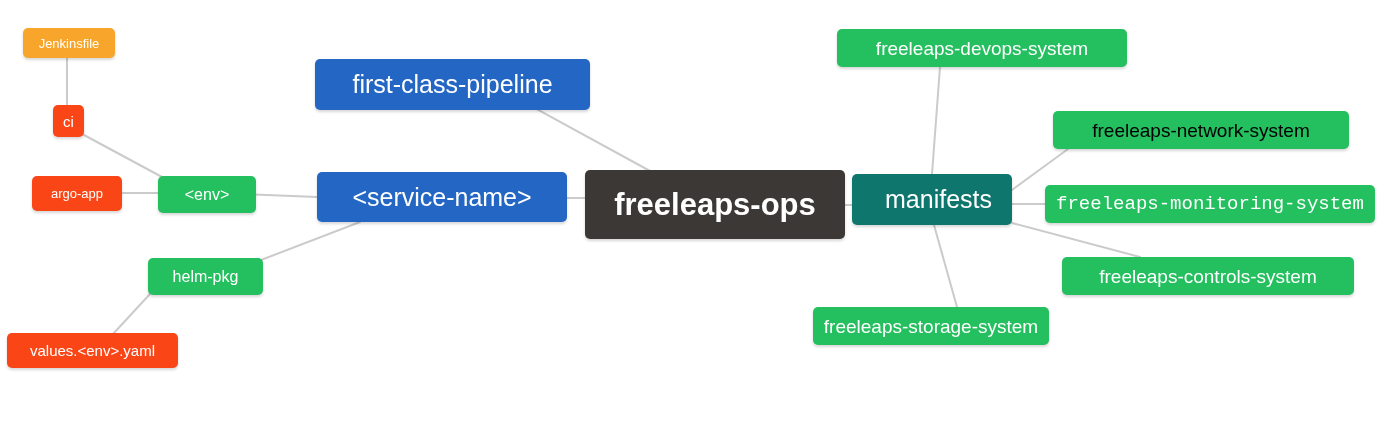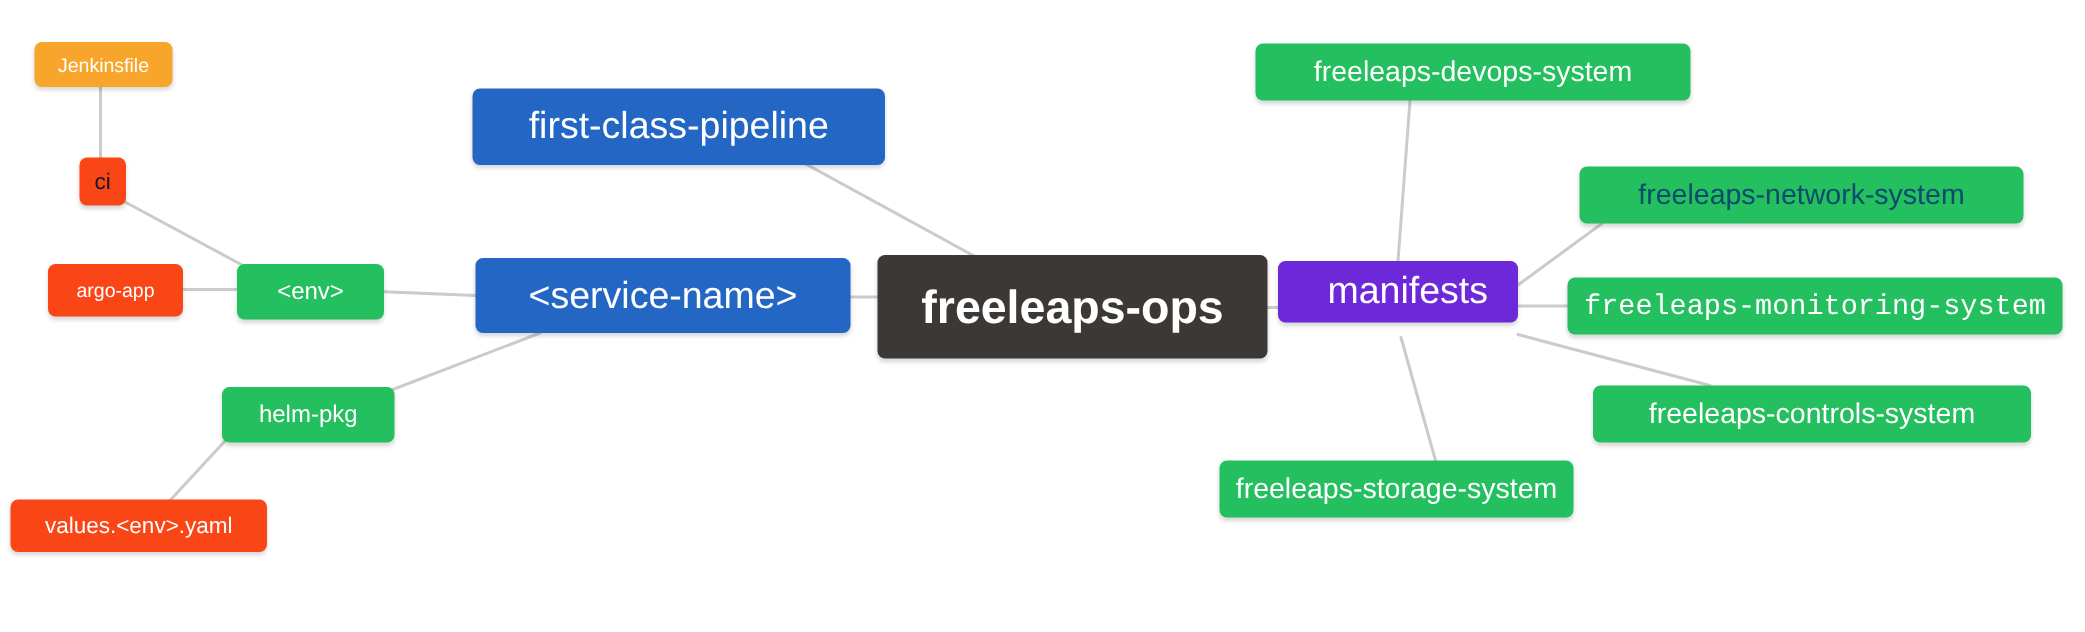--- a/index.html
+++ b/index.html
@@ -57,28 +57,28 @@
       <line x1="567" y1="198" x2="585" y2="198" stroke="#CBCBCB"></line>
       <line x1="845" y1="205" x2="852" y2="205" stroke="#CBCBCB"></line>
       <line x1="940" y1="67" x2="932" y2="174" stroke="#CBCBCB"></line>
       <line x1="1012" y1="190" x2="1068" y2="149" stroke="#CBCBCB"></line>
       <line x1="1012" y1="204" x2="1045" y2="204" stroke="#CBCBCB"></line>
       <line x1="1012" y1="223" x2="1140" y2="257" stroke="#CBCBCB"></line>
       <line x1="934" y1="225" x2="957" y2="307" stroke="#CBCBCB"></line>
     </svg>
   <div id="nodes">
       <div class="node" style="left: 23px; top: 28px; width: 92px; height: 30px; font-size: 13px; background: rgb(248, 166, 43); color: rgb(255, 255, 255);">Jenkinsfile</div>
-      <div class="node" style="left: 53px; top: 105px; width: 31px; height: 32px; font-size: 15px; background: rgb(250, 70, 22); color: #0f172a;">ci</div>
+      <div class="node" style="left: 53px; top: 105px; width: 31px; height: 32px; font-size: 15px; background: rgb(250, 70, 22); color: #ffffff;">ci</div>
       <div class="node" style="left: 32px; top: 176px; width: 90px; height: 35px; font-size: 13px; background: rgb(250, 70, 22); color: rgb(255, 255, 255);">argo-app</div>
       <div class="node" style="left: 158px; top: 176px; width: 98px; height: 37px; font-size: 16px; background: rgb(36, 191, 94); color: rgb(255, 255, 255);">&lt;env&gt;</div>
       <div class="node" style="left: 148px; top: 258px; width: 115px; height: 37px; font-size: 16px; background: rgb(36, 191, 94); color: rgb(255, 255, 255);">helm-pkg</div>
       <div class="node" style="left: 7px; top: 333px; width: 171px; height: 35px; font-size: 15px; background: rgb(250, 70, 22); color: rgb(255, 255, 255);">values.&lt;env&gt;.yaml</div>
       <div class="node" style="left: 315px; top: 38px; width: 275px; height: 51px; font-size: 25px; background: rgb(35, 102, 196); color: rgb(255, 255, 255); margin-top: 21px;">first-class-pipeline</div>
       <div class="node" style="left: 317px; top: 172px; width: 250px; height: 50px; font-size: 25px; background: rgb(35, 102, 196); color: rgb(255, 255, 255);">&lt;service-name&gt;</div>
       <div class="node" style="left: 585px; top: 170px; width: 260px; height: 69px; font-size: 31px; background: rgb(60, 56, 53); color: rgb(255, 255, 255); font-weight: bold;">freeleaps-ops</div>
-      <div class="node" style="left: 852px; top: 174px; width: 160px; height: 41px; font-size: 25px; background: #6d28d9; color: rgb(255, 255, 255); padding-left: 13px;">manifests</div>
+      <div class="node" style="left: 852px; top: 174px; width: 160px; height: 51px; font-size: 25px; background: #0f766e; color: rgb(255, 255, 255); padding-left: 13px;">manifests</div>
       <div class="node" style="left: 837px; top: 29px; width: 290px; height: 38px; font-size: 19px; background: rgb(36, 191, 94); color: rgb(255, 255, 255);">freeleaps-devops-system</div>
-      <div class="node" style="left: 1053px; top: 111px; width: 296px; height: 38px; font-size: 19px; background: rgb(36, 191, 94); color: #0c4a6e;">freeleaps-network-system</div>
+      <div class="node" style="left: 1053px; top: 111px; width: 296px; height: 38px; font-size: 19px; background: rgb(36, 191, 94); color: #000000;">freeleaps-network-system</div>
       <div class="node" style="left: 1045px; top: 185px; width: 330px; height: 38px; font-size: 19px; background: rgb(36, 191, 94); color: rgb(255, 255, 255); font-family: Liberation Mono, monospace;">freeleaps-monitoring-system</div>
       <div class="node" style="left: 1062px; top: 257px; width: 292px; height: 38px; font-size: 19px; background: rgb(36, 191, 94); color: rgb(255, 255, 255);">freeleaps-controls-system</div>
       <div class="node" style="left: 813px; top: 307px; width: 236px; height: 38px; font-size: 19px; background: rgb(36, 191, 94); color: rgb(255, 255, 255);">freeleaps-storage-system</div>
     </div>
 </div>
 
 </body></html>

